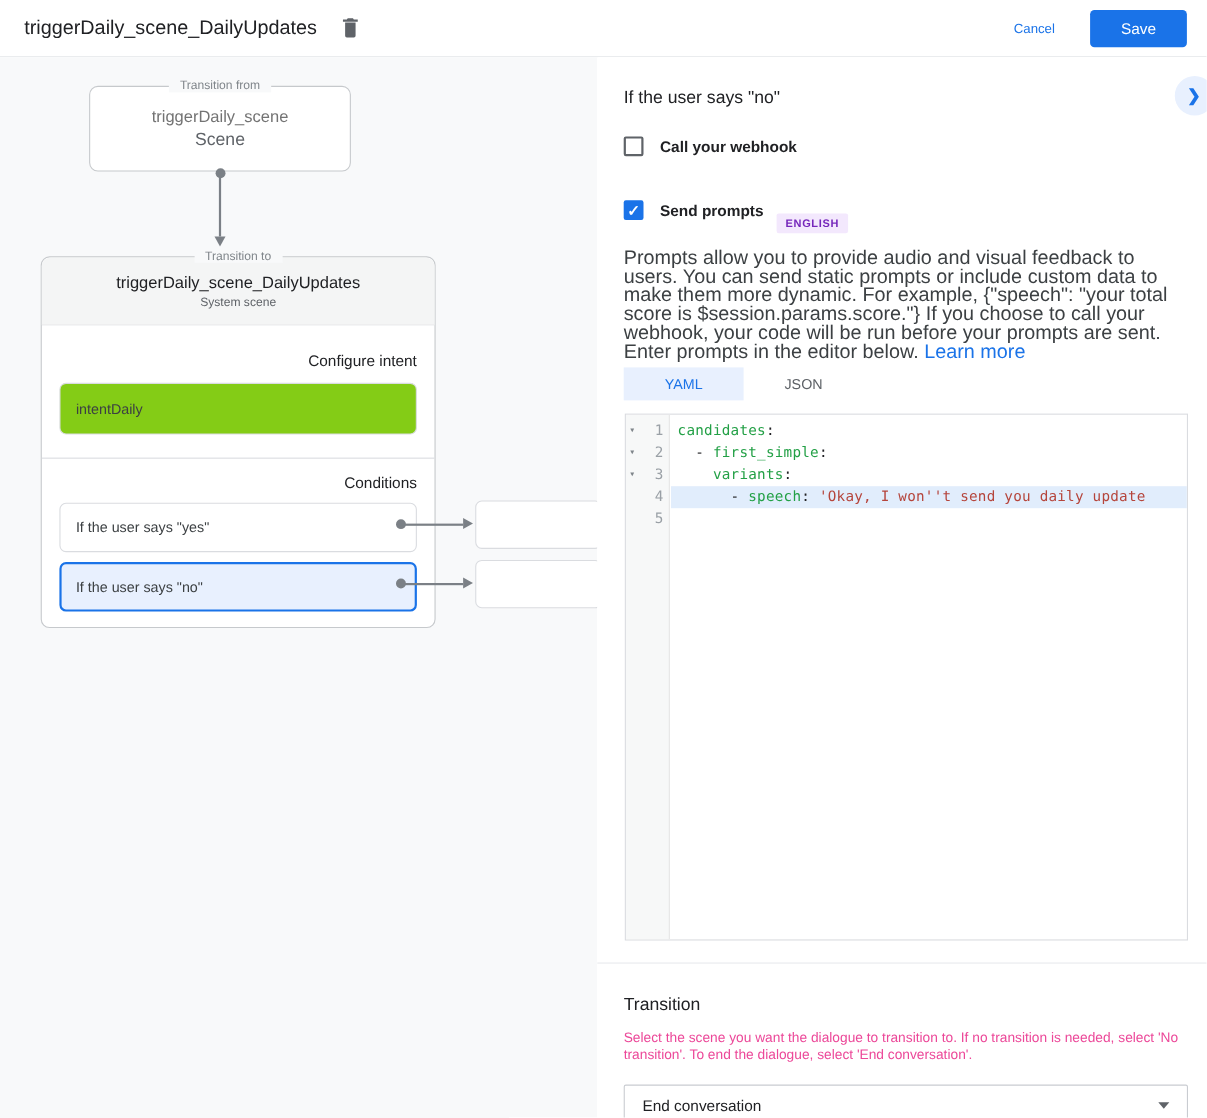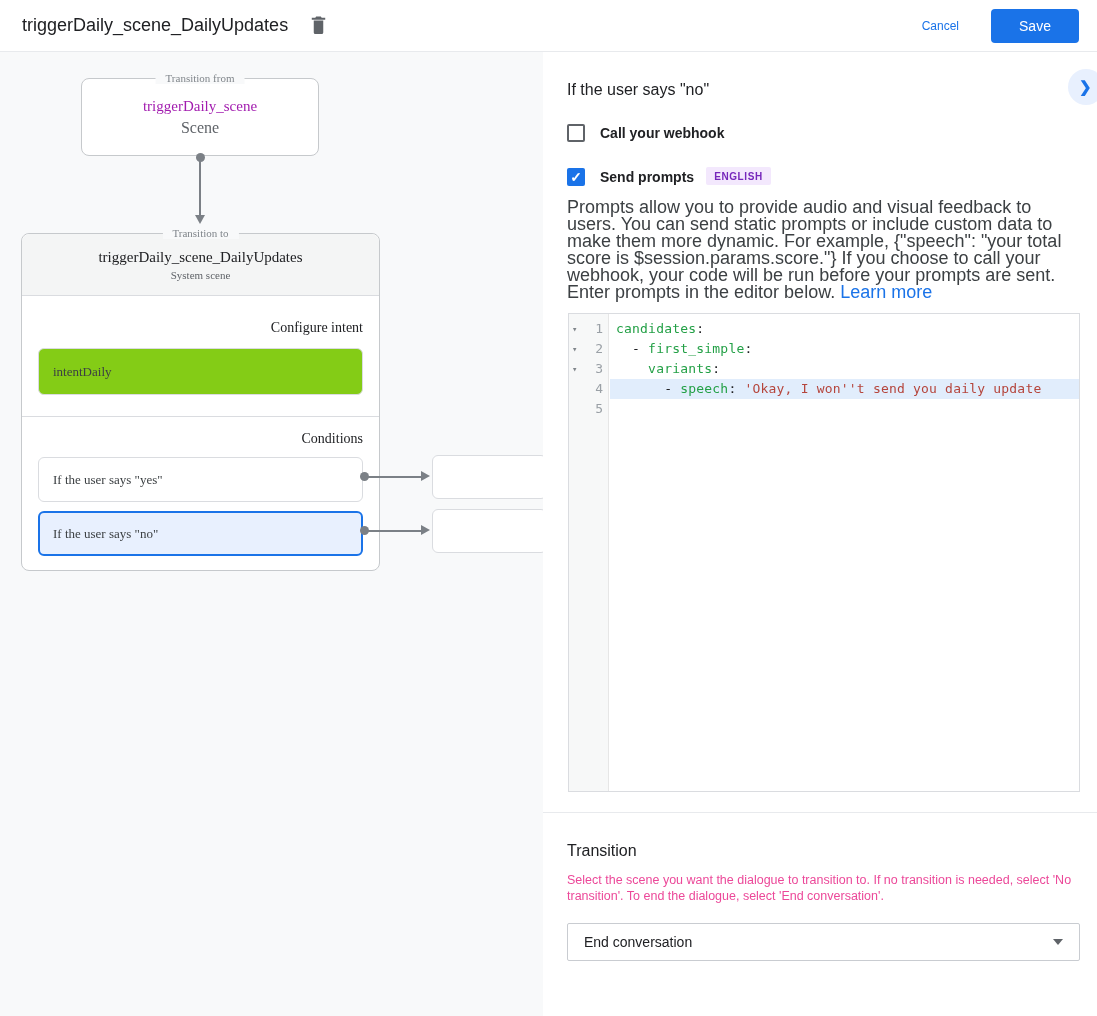--- a/index.html
+++ b/index.html
@@ -18,37 +18,37 @@
   .save-btn { width:88px; height:34px; background:#1a73e8; color:#fff; border:none;
     border-radius:4px; font-size:14px; font-weight:500; cursor:pointer; font-family:inherit; }
 
   
   .main { display:flex; height:964px; }
 
   
   .canvas { position:relative; width:543px; height:964px; background:#f8f9fa; overflow:hidden; flex:none; }
   .legend { position:absolute; top:-7px; left:50%; transform:translateX(-50%);
     background:#f8f9fa; padding:0 10px; font-size:11px; color:#80868b; white-space:nowrap; }
-  .flow-box { position:absolute; background:#fff; border:1px solid #c6c9cc; border-radius:8px;font-family:Liberation Serif, serif; }
+  .flow-box { position:absolute; background:#fff; border:1px solid #c6c9cc; border-radius:8px; }
   .from-box { left:81px; top:26px; width:238px; height:78px; display:flex; flex-direction:column;
     align-items:center; justify-content:center; }
-  .from-title { font-size:15px; color:#a21caf; }
+  .from-title { font-size:15px; color:#737373; }
   .from-sub { font-size:16px; color:#5f6368; margin-top:4px; }
 
   .dot { position:absolute; width:9px; height:9px; border-radius:50%; background:#7b8086; }
   .vline { position:absolute; width:2px; background:#7b8086; }
   .arrow-down { position:absolute; width:0; height:0;
     border-left:5.5px solid transparent; border-right:5.5px solid transparent;
     border-top:9px solid #7b8086; }
   .hline { position:absolute; height:2px; background:#7b8086; }
   .arrow-right { position:absolute; width:0; height:0;
     border-top:5.5px solid transparent; border-bottom:5.5px solid transparent;
     border-left:9px solid #7b8086; }
 
-  .to-box { left:21px; top:181px; width:359px; }
+  .to-box { left:37px; top:181px; width:359px; }
   .to-header { height:62px; background:#f4f5f5; border-bottom:1px solid #dadce0;
     border-radius:8px 8px 0 0; display:flex; flex-direction:column; align-items:center; justify-content:center; }
   .to-title { font-size:15px; color:#202124; }
   .to-sub { font-size:11px; color:#5f6368; margin-top:3px; }
   .to-inner { padding:0 16px 14px;text-align:right; }
   .section-label { margin-top:24px; font-size:14px; color:#202124; height:18px; }
   .section-label.cond { margin-top:14px; }
   .intent-card { margin-top:10px; height:47px; border:1px solid #dadce0; border-radius:6px;
     display:flex; align-items:center; padding-left:14px; font-size:13px; color:#3c4043;
     background:#84cc16; cursor:pointer; }
@@ -70,21 +70,21 @@
   .check-row { display:flex; align-items:center; }
   .check-row.webhook { margin-top:24px; }
   .check-row.prompts { margin-top:26px; }
   .checkbox { width:18px; height:18px; border:2px solid #5f6368; border-radius:2px;
     background:#fff; flex:none; cursor:pointer; }
   .checkbox.checked { border:none; background:#1a73e8; color:#fff; font-size:14px;
     line-height:18px; text-align:center; font-weight:bold; }
   .check-label { margin-left:15px; font-size:14px; font-weight:bold; color:#202124; }
   .lang-badge { display:inline-block; margin-left:12px; padding:4px 8px 3px;
     background:#f3e8fd; color:#7627bb; font-size:10px; font-weight:bold;
-    letter-spacing:.6px; border-radius:2px; transform:translateY(-1px); }
+    letter-spacing:.6px; border-radius:2px; transform:translateY(-1px);margin-top:27px; }
   .desc { margin-top:13px; font-size:18px; line-height:17px; color:#3c4043; }
   .link { color:#1a73e8; text-decoration:none; cursor:pointer; }
 
   .tabs { margin-top:6px; display:flex; }
   .tab { width:109px; height:30px; display:flex; align-items:center; justify-content:center;
     font-size:13px; font-weight:500; color:#5f6368; cursor:pointer; }
   .tab.active { background:#e8f0fe; color:#1a73e8; }
 
   
   .editor { position:relative; margin-top:12px; margin-left:1px; width:512px; height:479px;
@@ -190,20 +190,24 @@
     </div>
 
     <div class="check-row prompts">
       <span class="checkbox checked">✓</span>
       <span class="check-label">Send prompts</span>
       <span class="lang-badge">ENGLISH</span>
     </div>
 
     <div class="desc"><span>Prompts allow you to provide audio and visual feedback to users. You can send static prompts or include custom data to make them more dynamic. For example, {"speech": "your total score is $session.params.score."} If you choose to call your webhook, your code will be run before your prompts are sent. Enter prompts in the editor below. </span><a class="link">Learn more</a></div>
 
+    <div class="tabs">
+      <div class="tab active">YAML</div>
+      <div class="tab">JSON</div>
+    </div>
 
     <div class="editor">
       <div class="gutter-bg"></div>
       <div class="ed-rows">
         <div class="ed-row">
           <span class="gut"><span class="fold">▾</span><span>1</span></span>
           <span class="code"><span class="tk key">candidates</span><span class="tk">:</span></span>
         </div>
         <div class="ed-row">
           <span class="gut"><span class="fold">▾</span><span>2</span></span>

